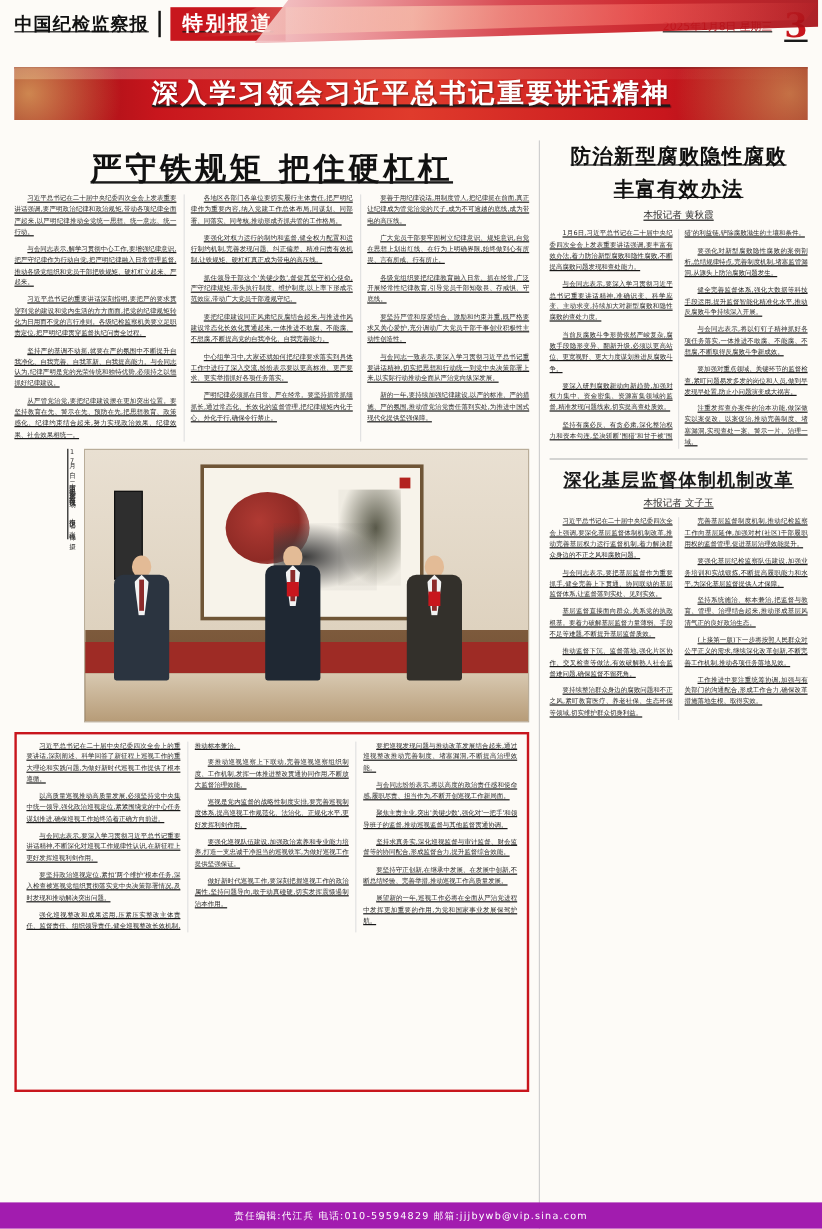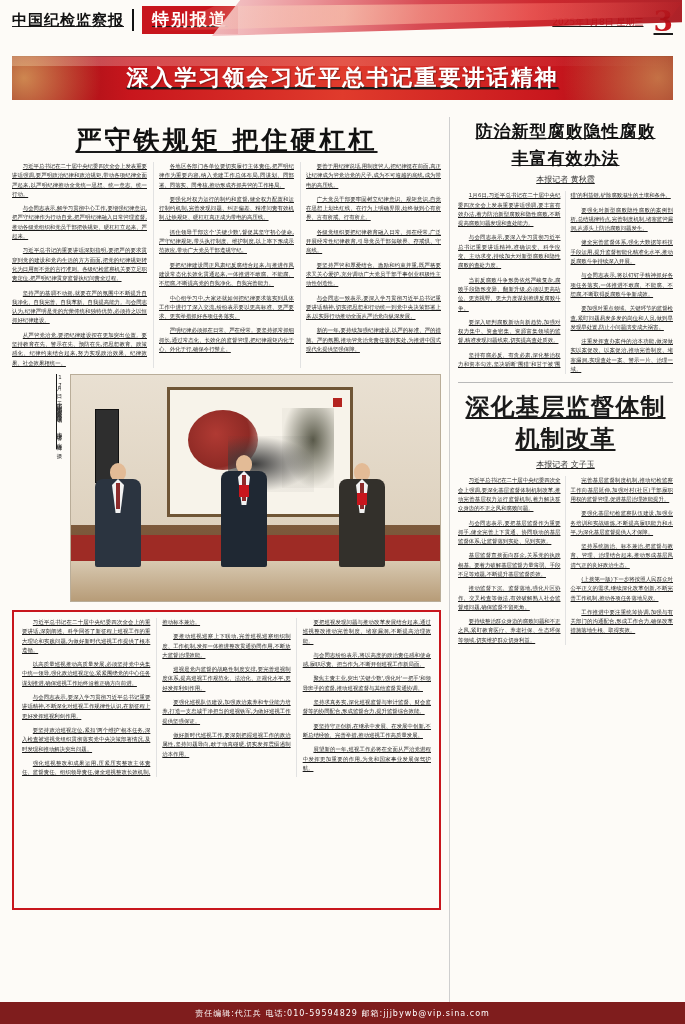--- a/index.html
+++ b/index.html
@@ -147,27 +147,27 @@
   }
   .boxed h2{
     font-family:"DejaVu Serif","Liberation Serif",serif;
     font-weight:bold;text-align:center;font-size:19px;letter-spacing:2px;margin:8px 0 4px 0;
   }
 
   
   .rule-thin{height:1px;background:#b9b9b9;margin:8px 0;}
   .right-head-big{
     font-family:"DejaVu Serif","Liberation Serif",serif;
-    font-weight:bold;text-align:center;font-size:24px;letter-spacing:1px;margin:4px 0 2px 0;
+    font-weight:bold;text-align:center;font-size:15px;letter-spacing:1px;margin:4px 0 2px 0;
   }
 
   
   .footer{
     position:absolute;left:0;bottom:0;width:685px;height:22px;
-    background:#7f1d1d;color:#fff;display:flex;align-items:center;justify-content:center;
+    background:#a21caf;color:#fff;display:flex;align-items:center;justify-content:center;
     font-size:8px;letter-spacing:1px;
   }
 </style>
 </head>
 <body>
 
 <div class="page">
 
   <div class="masthead">
     <div class="mast-ribbon"></div>

